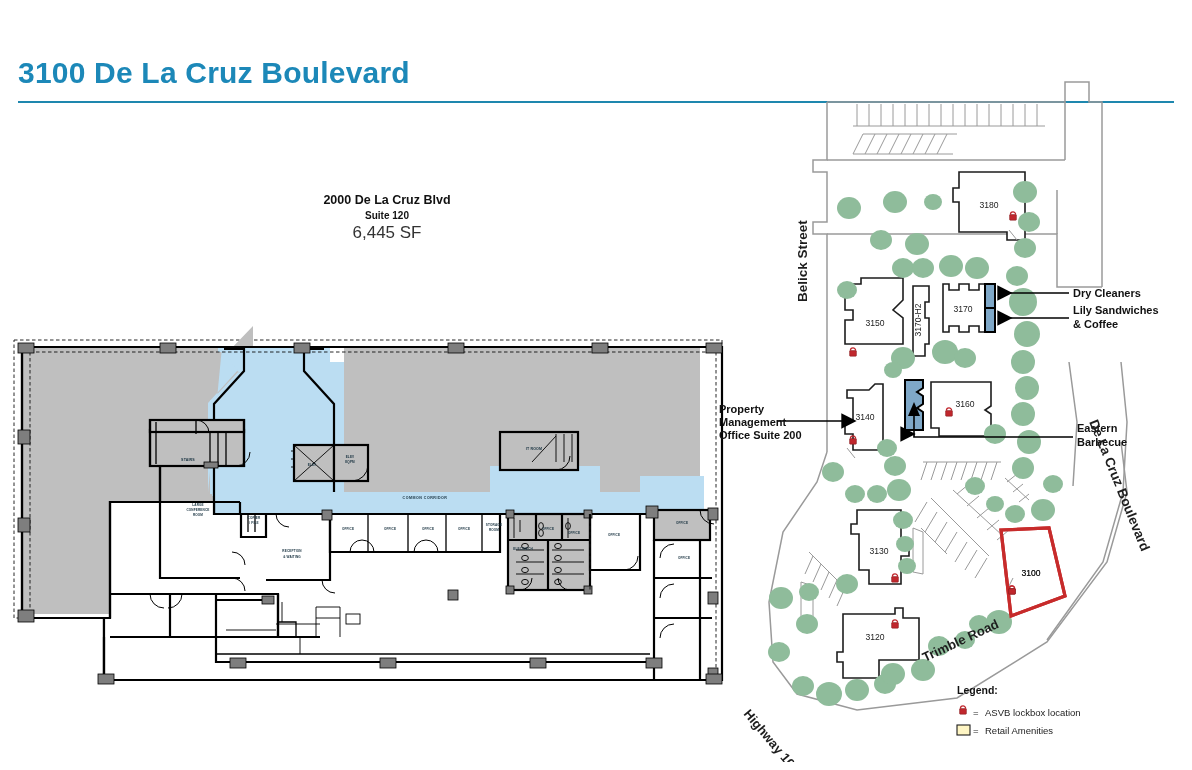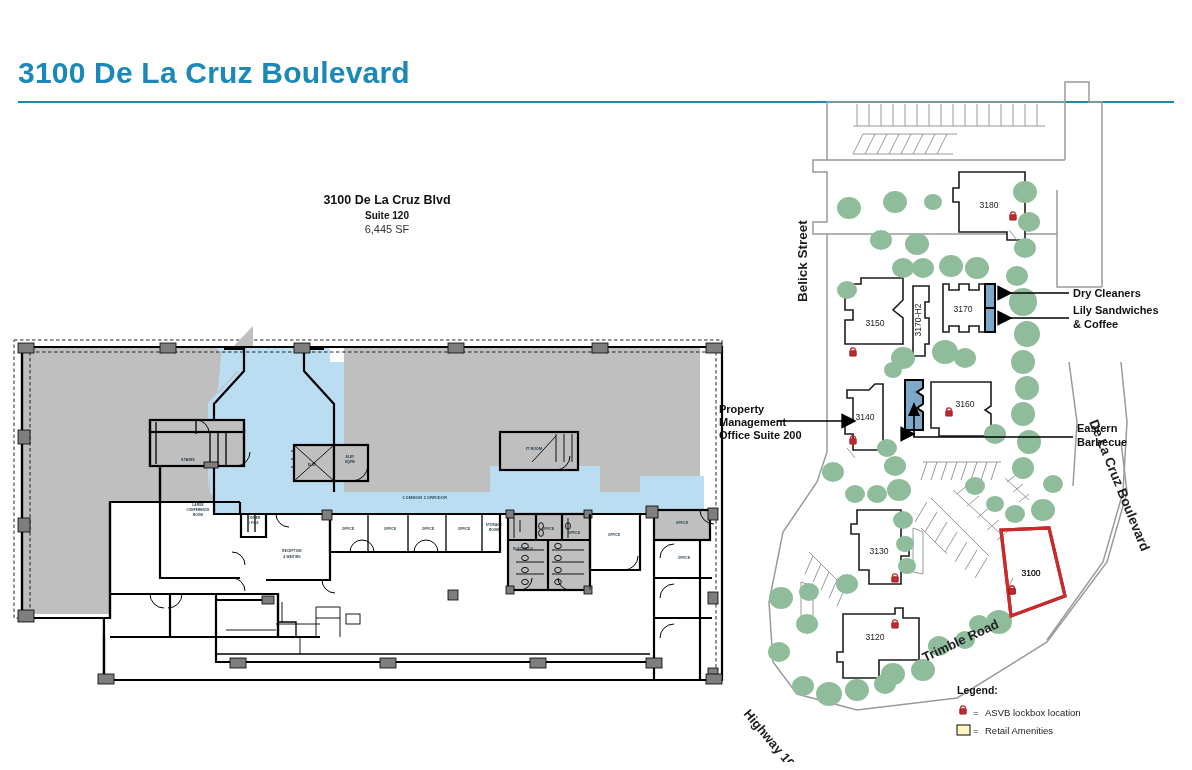--- a/index.html
+++ b/index.html
@@ -24,21 +24,21 @@
 
   
   #floorplan{position:absolute;left:0;top:62px;width:745px;height:700px;}
 
   #fp-caption{
     position:absolute;left:302px;top:130px;width:170px;
     text-align:center;line-height:1.35;
   }
   #fp-caption .l1{font-size:12.5px;font-weight:bold;color:#111;display:block;}
   #fp-caption .l2{font-size:10px;font-weight:bold;color:#111;display:block;}
-  #fp-caption .l3{font-size:11px;font-weight:normal;color:#333;display:block;}
+  #fp-caption .l3{font-size:17px;font-weight:normal;color:#333;display:block;}
 
   .fp-svg{position:absolute;left:0;top:0;}
 
   .rmlabel{
     font-family:"Liberation Sans", sans-serif;
     font-size:3.6px;font-weight:bold;fill:#17313f;
     text-anchor:middle;letter-spacing:.15px;
   }
   .rmlabel.sm{font-size:3.1px;}
   .rmlabel.corr{font-size:3.6px;letter-spacing:.5px;}
@@ -75,21 +75,21 @@
 <div id="page">
 
   <div id="header">
     <div id="page-title">3100 De La Cruz Boulevard</div>
     <div id="title-rule"></div>
   </div>
 
   <div id="floorplan">
 
     <div id="fp-caption">
-      <span class="l1">3100 De La Cruz Blvd</span>
+      <span class="l1">2000 De La Cruz Blvd</span>
       <span class="l2">Suite 120</span>
       <span class="l3">6,445 SF</span>
     </div>
 
     <svg class="fp-svg" width="745" height="700" viewBox="0 0 745 700">
       <defs>
         <style>
           .w   { fill:none; stroke:#000; stroke-width:2.2; }
           .wt  { fill:none; stroke:#000; stroke-width:1.3; }
           .wth { fill:none; stroke:#000; stroke-width:0.9; }

